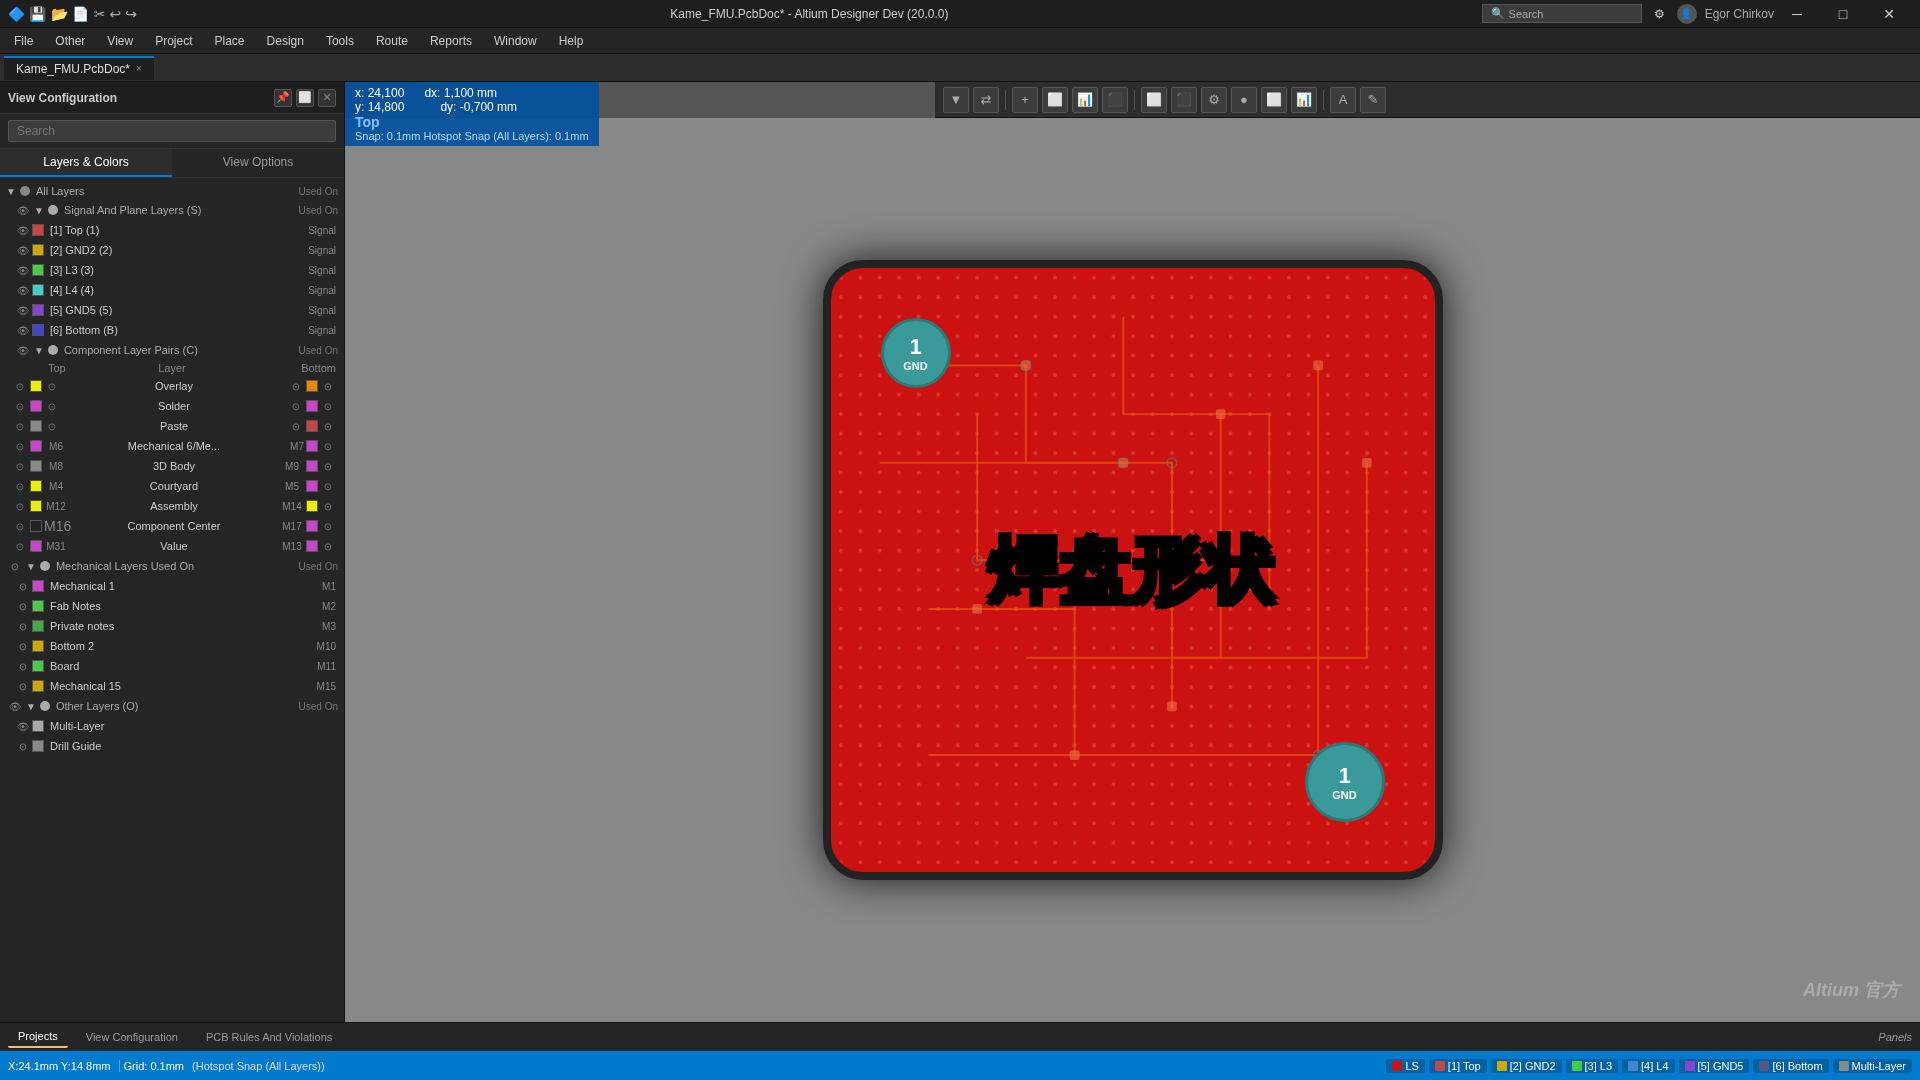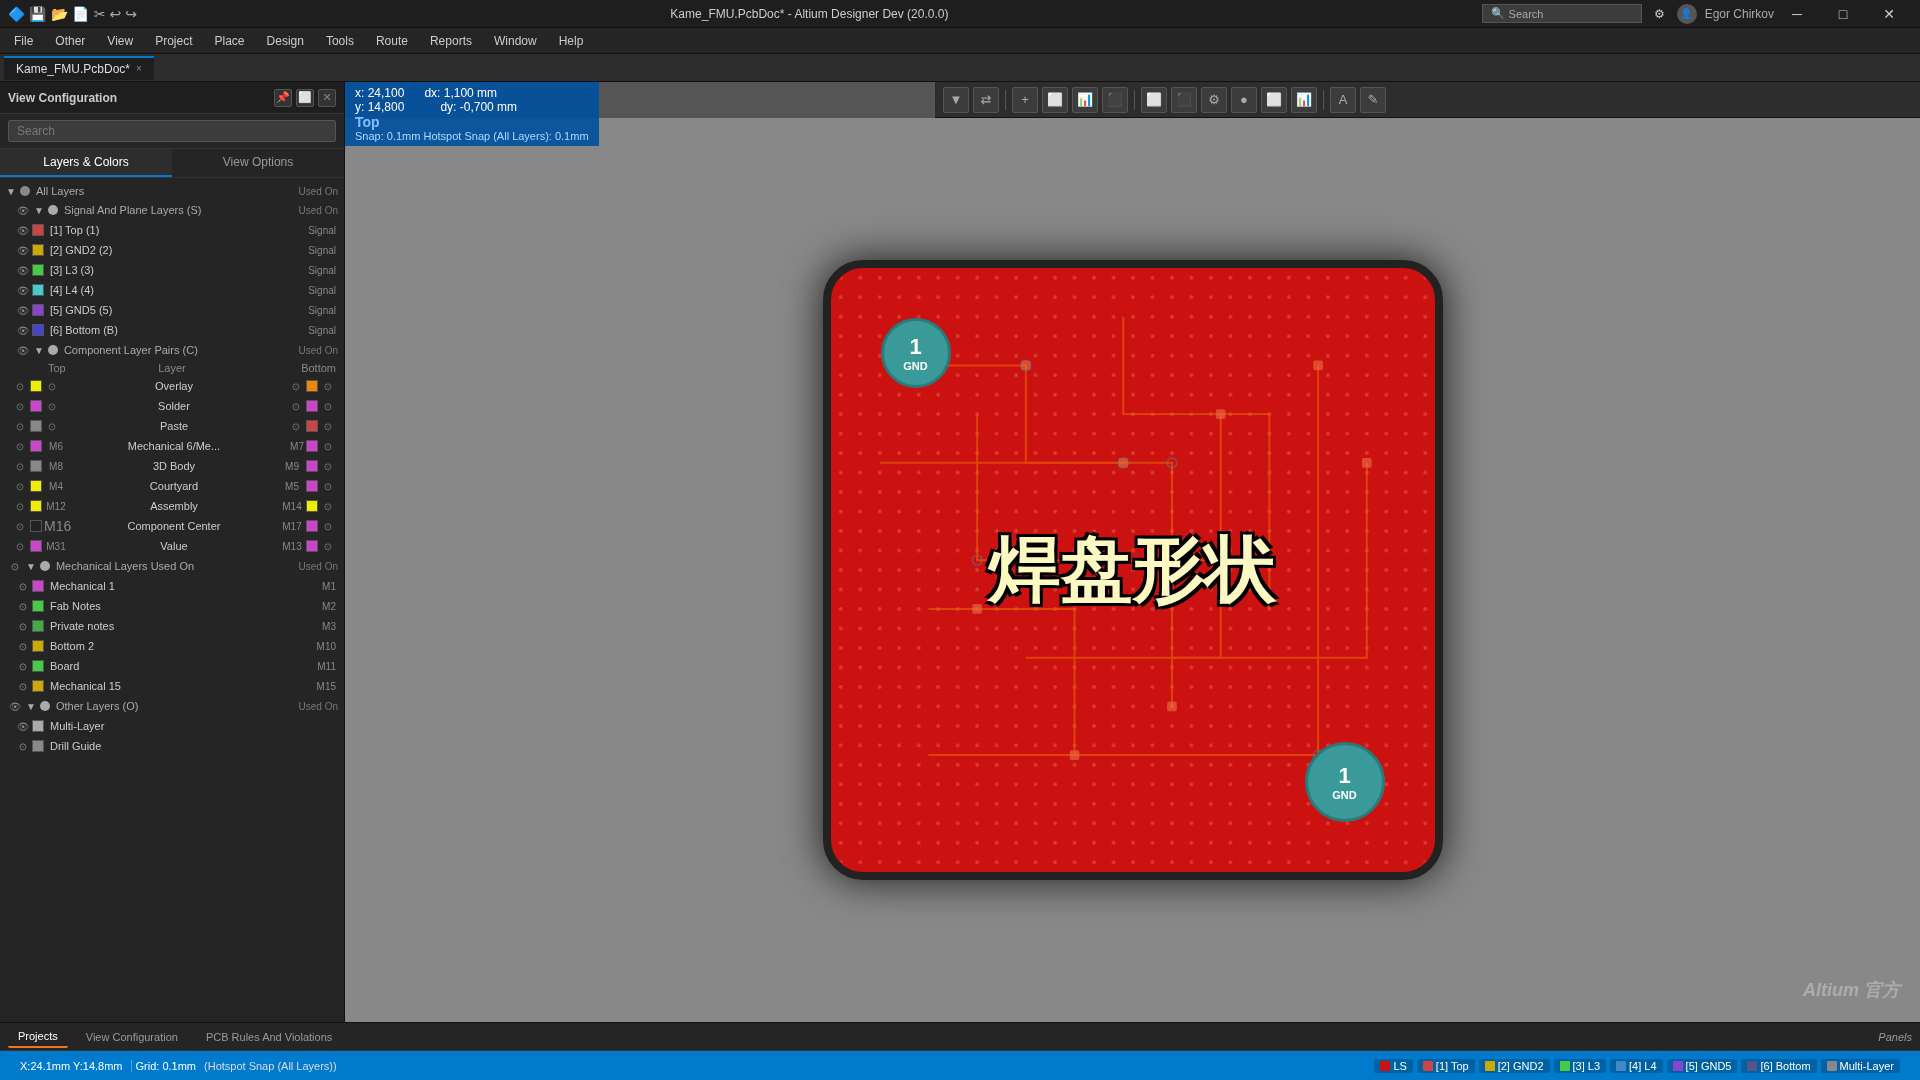--- a/index.html
+++ b/index.html
@@ -99,42 +99,42 @@
     .tb-btn { width: 26px; height: 26px; display: flex; align-items: center; justify-content: center; background: #3c3c3c; border: 1px solid #555; border-radius: 2px; cursor: pointer; color: #aaa; font-size: 13px; }
     .tb-sep { width: 1px; height: 20px; background: #555; margin: 0 2px; }
 
     
     #pcb-board { position: absolute; top: 36px; left: 0; right: 0; bottom: 0; background: #888; display: flex; align-items: center; justify-content: center; overflow: hidden; }
     #pcb-img { width: 620px; height: 620px; background: #cc1111; border-radius: 40px; position: relative; box-shadow: 0 0 40px rgba(0,0,0,0.8); border: 8px solid #222; }
     
     
     .pcb-overlay-text { position: absolute; top: 50%; left: 50%; transform: translate(-50%, -50%); text-align: center; z-index: 5; pointer-events: none; }
     .pcb-line1 { font-size: 72px; font-weight: 900; color: #f5a623; text-shadow: -3px -3px 0 #000, 3px -3px 0 #000, -3px 3px 0 #000, 3px 3px 0 #000; line-height: 1.1; white-space: nowrap; }
-    .pcb-line2 { font-size: 72px; font-weight: 900; color: #fef9c3; text-shadow: -3px -3px 0 #000, 3px -3px 0 #000, -3px 3px 0 #000, 3px 3px 0 #000; line-height: 1.1; }
+    .pcb-line2 { font-size: 72px; font-weight: 900; color: #000000; text-shadow: -3px -3px 0 #000, 3px -3px 0 #000, -3px 3px 0 #000, 3px 3px 0 #000; line-height: 1.1; }
 
     
     .gnd-circle { position: absolute; width: 70px; height: 70px; background: #3a9a9a; border-radius: 50%; display: flex; flex-direction: column; align-items: center; justify-content: center; color: #fff; font-size: 18px; font-weight: bold; border: 3px solid #2a7a7a; z-index: 6; }
     .gnd-circle .num { font-size: 22px; font-weight: bold; }
     .gnd-circle .lbl { font-size: 11px; }
     .gnd-top-left { top: 50px; left: 50px; }
     .gnd-bottom-right { bottom: 50px; right: 50px; width: 80px; height: 80px; }
 
     
     .pcb-traces { position: absolute; top: 0; left: 0; width: 100%; height: 100%; opacity: 0.6; }
 
     
     #statusbar { width: 100%; height: 30px; background: #1e1e1e; display: flex; align-items: center; padding: 0 8px; border-top: 1px solid #333; gap: 4px; font-size: 11px; color: #888; position: absolute; bottom: 0; left: 0; }
     #statusbar .layer-chip { display: flex; align-items: center; gap: 3px; padding: 1px 6px; border-radius: 2px; cursor: pointer; }
     #statusbar .layer-chip .dot { width: 10px; height: 10px; border-radius: 1px; }
     .status-left { color: #888; font-size: 11px; padding-right: 8px; border-right: 1px solid #444; }
 
     
     #bottom-tabs { width: 100%; height: 28px; background: #252526; display: flex; align-items: center; padding: 0 8px; gap: 8px; border-top: 1px solid #111; position: absolute; bottom: 30px; left: 0; }
     .btab { padding: 4px 10px; font-size: 11px; color: #999; cursor: pointer; border-radius: 2px; }
-    .btab.active { color: #fff; border-bottom: 2px solid #f97316; }
+    .btab.active { color: #fff; border-bottom: 2px solid #fdba74; }
     .panels-btn { margin-left: auto; color: #999; font-size: 11px; cursor: pointer; font-style: italic; }
 
     
     .altium-watermark { position: absolute; bottom: 20px; right: 20px; color: rgba(255,255,255,0.3); font-size: 18px; font-weight: bold; font-style: italic; }
   </style>
 </head>
 <body>
 
 <div id="titlebar">
   <div class="left-icons">
@@ -525,21 +525,21 @@
   </div>
 </div>
 
 <div id="bottom-tabs" style="position:fixed;bottom:30px;left:0;right:0;height:28px;background:#252526;display:flex;align-items:center;padding:0 8px;gap:8px;border-top:1px solid #111;z-index:20;">
   <div class="btab active">Projects</div>
   <div class="btab">View Configuration</div>
   <div class="btab">PCB Rules And Violations</div>
   <div class="panels-btn">Panels</div>
 </div>
 
-<div id="statusbar" style="position:fixed;bottom:0;left:0;right:0;height:30px;background:#007acc;display:flex;align-items:center;padding:0 20px;gap:4px;font-size:11px;color:#fff;z-index:20;">
+<div id="statusbar" style="position:fixed;bottom:0;left:0;right:0;height:30px;background:#007acc;display:flex;align-items:center;padding:0 8px;gap:4px;font-size:11px;color:#fff;z-index:20;">
   <span class="status-left" style="color:#fff;border-right:1px solid rgba(255,255,255,0.3);padding-right:8px;">X:24.1mm Y:14.8mm</span>
   <span style="color:#fff;padding-right:4px;">Grid: 0.1mm</span>
   <span style="color:#ddd;">(Hotspot Snap (All Layers))</span>
 
   <div style="margin-left:auto;display:flex;align-items:center;gap:4px;">
     <div class="layer-chip" style="background:rgba(0,0,0,0.2);">
       <div class="dot" style="background:#cc1111;"></div>
       <span>LS</span>
     </div>
     <div class="layer-chip" style="background:rgba(0,0,0,0.2);">

